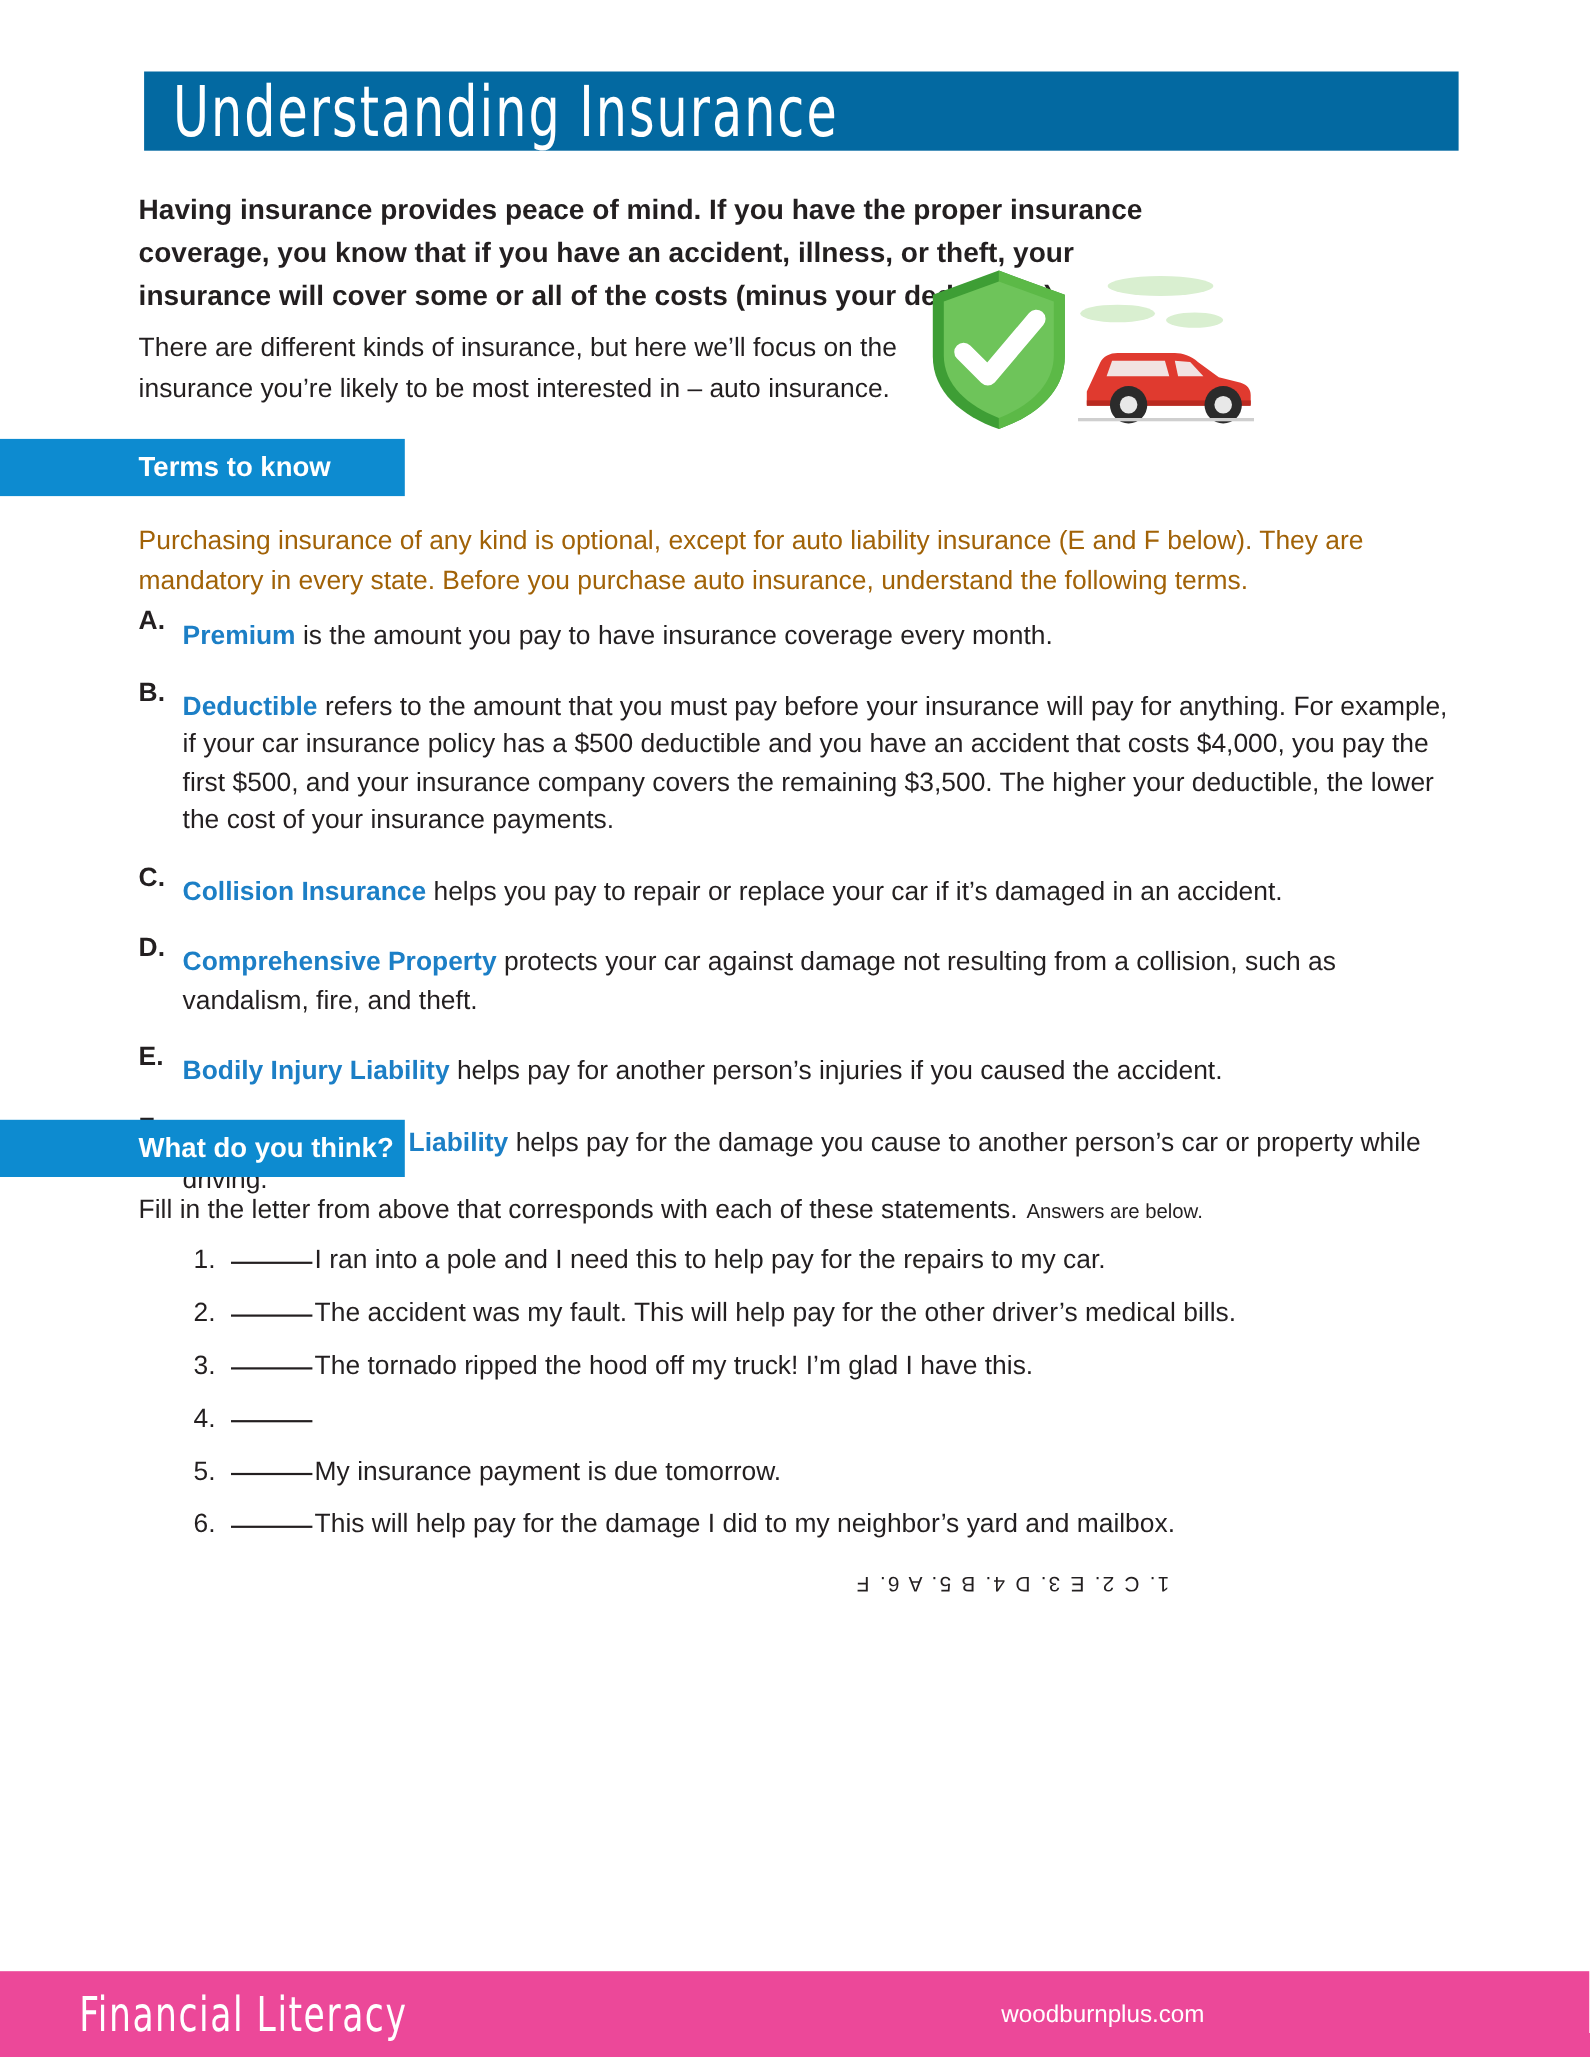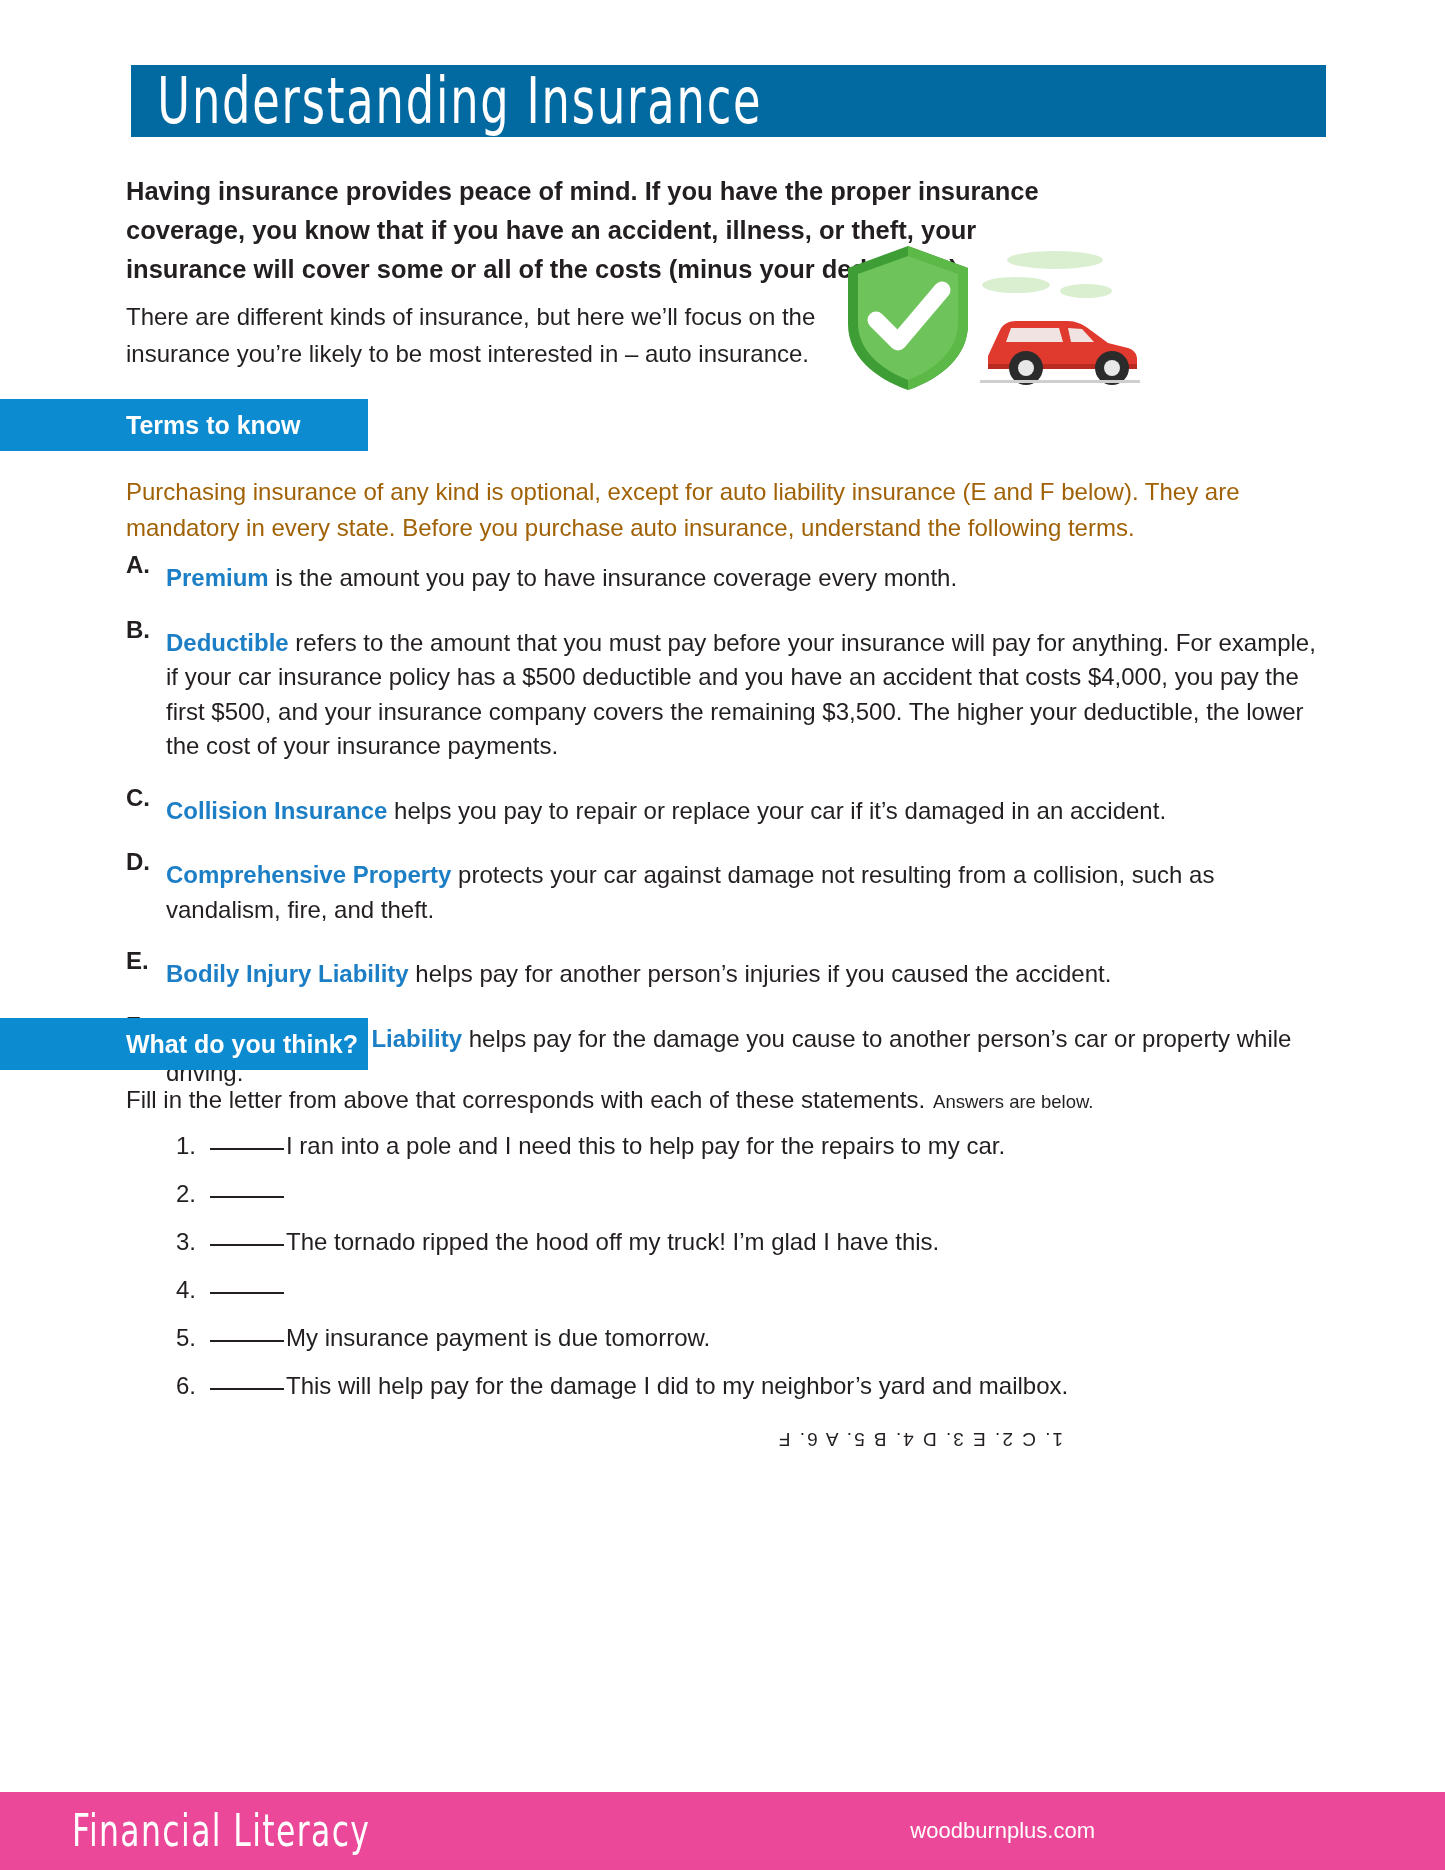--- a/index.html
+++ b/index.html
@@ -264,21 +264,21 @@
     <span>Fill in the letter from above that corresponds with each of these statements.</span><span class="note">Answers are below.</span>
   </div>
 
   <div class="q-list">
     <div class="q-item">
       <span class="q-num">1.</span>
       <span class="q-text"><span class="q-blank"></span><span>I ran into a pole and I need this to help pay for the repairs to my car.</span></span>
     </div>
     <div class="q-item">
       <span class="q-num">2.</span>
-      <span class="q-text"><span class="q-blank"></span></span>
+      <span class="q-text"><span class="q-blank"></span><span>The accident was my fault. This will help pay for the other driver’s medical bills.</span></span>
     </div>
     <div class="q-item">
       <span class="q-num">3.</span>
       <span class="q-text"><span class="q-blank"></span><span>The tornado ripped the hood off my truck!  I’m glad I have this.</span></span>
     </div>
     <div class="q-item">
       <span class="q-num">4.</span>
       <span class="q-text"><span class="q-blank"></span></span>
     </div>
     <div class="q-item">

